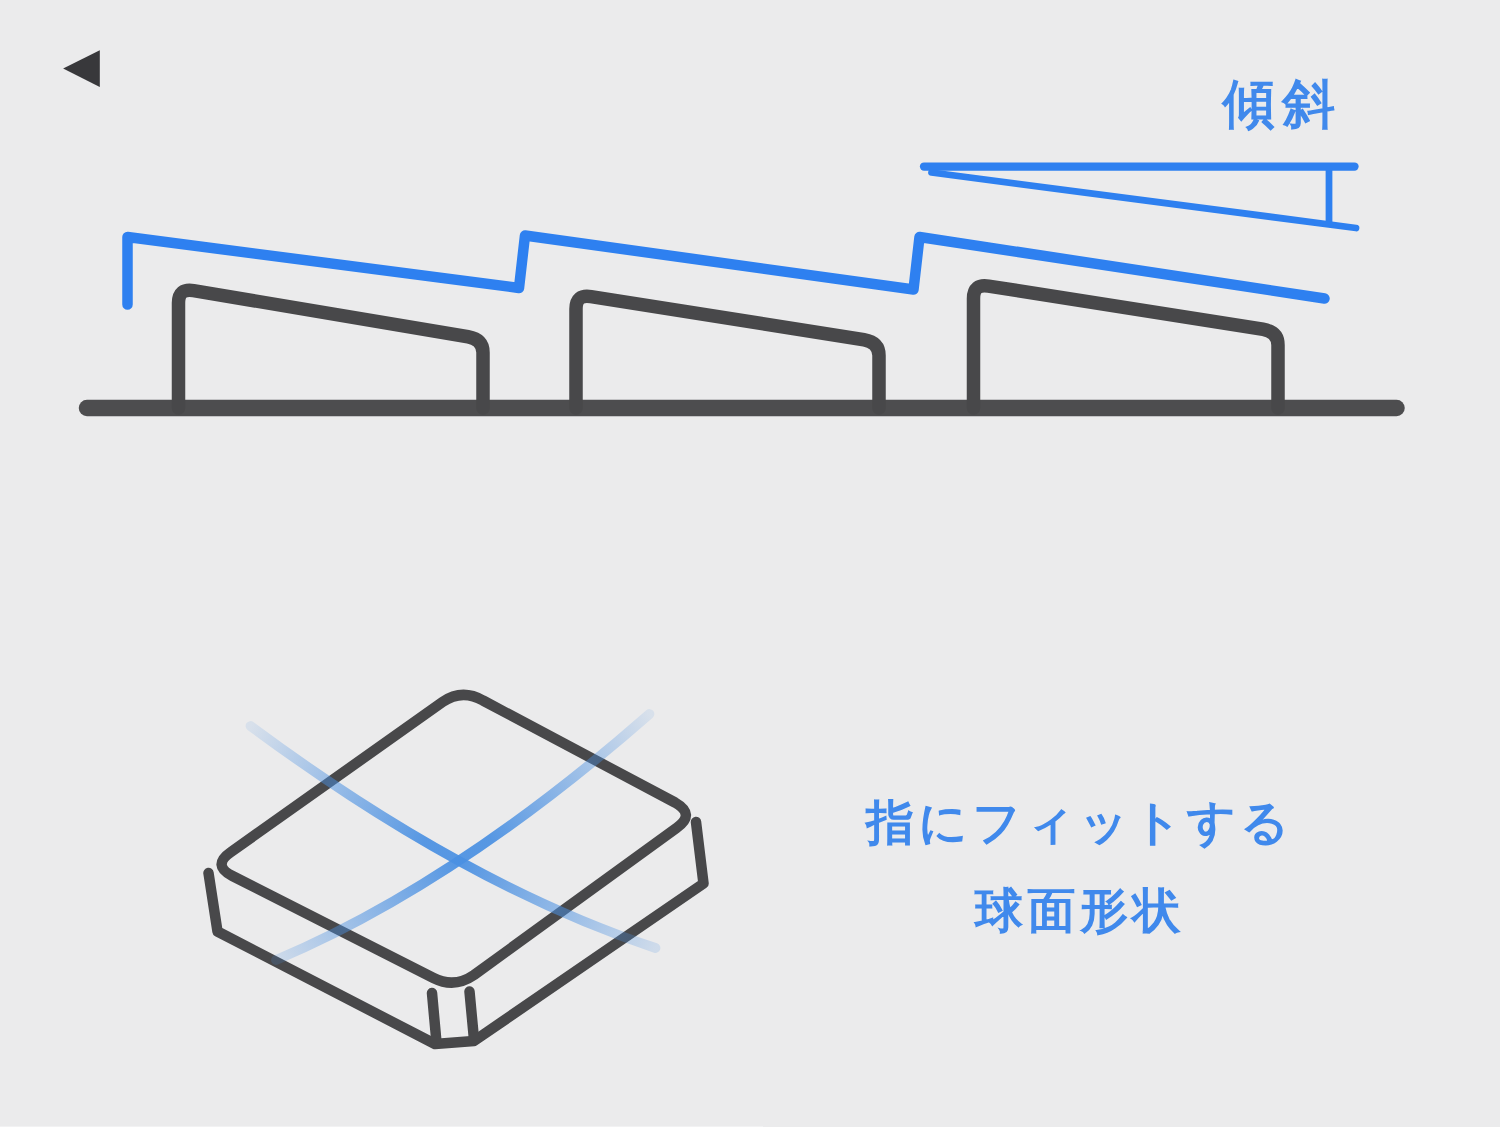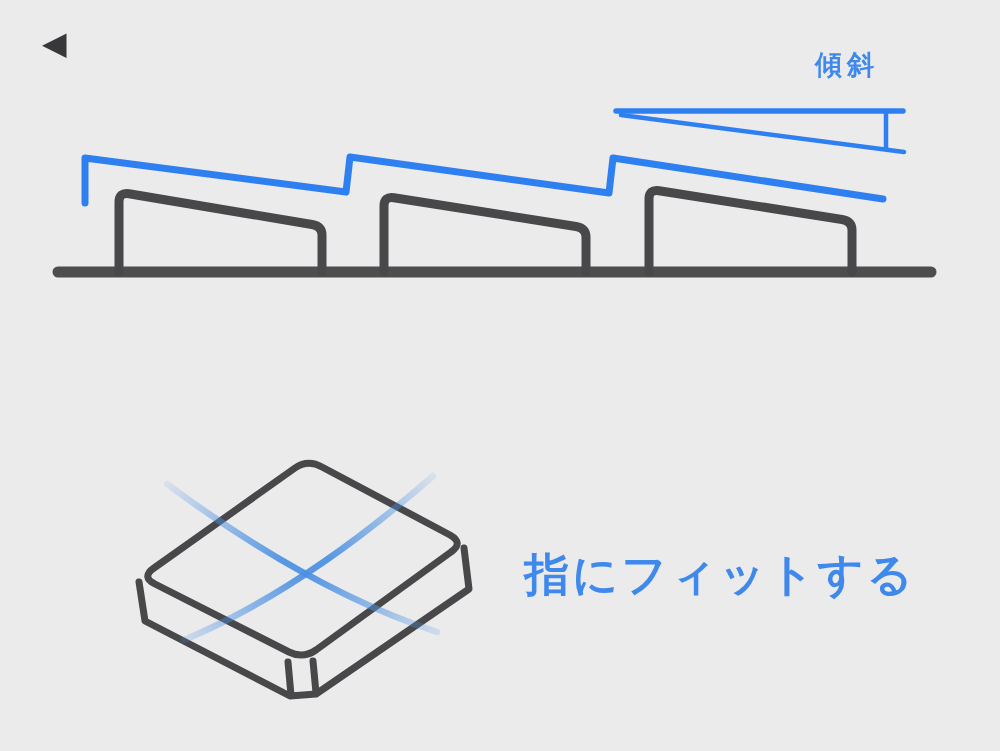--- a/index.html
+++ b/index.html
@@ -33,27 +33,27 @@
     font-size:38px;font-weight:700;color:var(--ink);
     letter-spacing:3px;line-height:1.1;white-space:nowrap;
     display:flex;align-items:center;
   }
   .page-title .tri{
     font-size:32px;margin-right:20px;letter-spacing:0;
     transform:translateY(-1px);
   }
   .incline-label{
     position:absolute;left:815px;top:51px;
-    font-size:27px;font-weight:700;color:var(--text-blue);
+    font-size:35px;font-weight:700;color:var(--text-blue);
     letter-spacing:5px;white-space:nowrap;line-height:1.1;
   }
   .sphere-caption{
     position:absolute;left:505px;top:519px;width:430px;
-    font-size:45px;font-weight:700;color:var(--text-blue);
-    letter-spacing:3px;text-align:center;line-height:59px;margin-top:26px;
+    font-size:32px;font-weight:700;color:var(--text-blue);
+    letter-spacing:3px;text-align:center;line-height:59px;
   }
 </style>
 </head>
 <body>
 
 <div class="canvas">
 
   <svg class="diagram-svg" width="1000" height="751" viewBox="0 0 1000 751">
     <defs>
       <linearGradient id="arcGrad1" gradientUnits="userSpaceOnUse" x1="167" y1="484" x2="437" y2="632">
@@ -95,15 +95,16 @@
   </svg>
 
   <div class="page-title">
     <span class="tri">◀</span>
   </div>
 
   <div class="incline-label">傾斜</div>
 
   <div class="sphere-caption">
     <div>指にフィットする</div>
+    <div>球面形状</div>
   </div>
 
 </div>
 
 </body></html>

